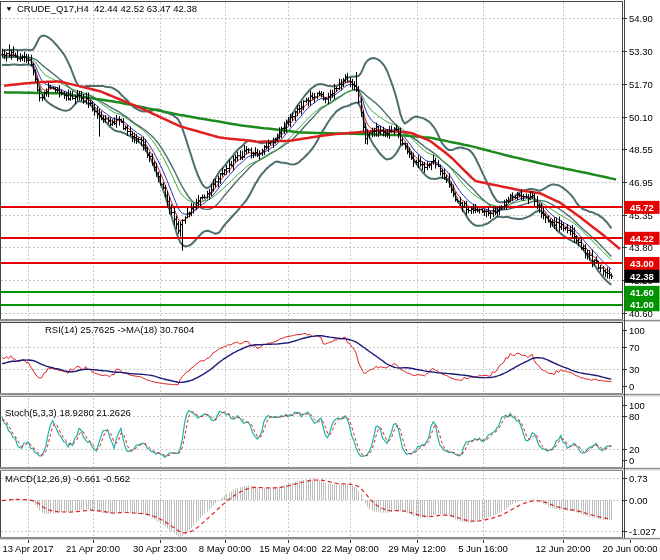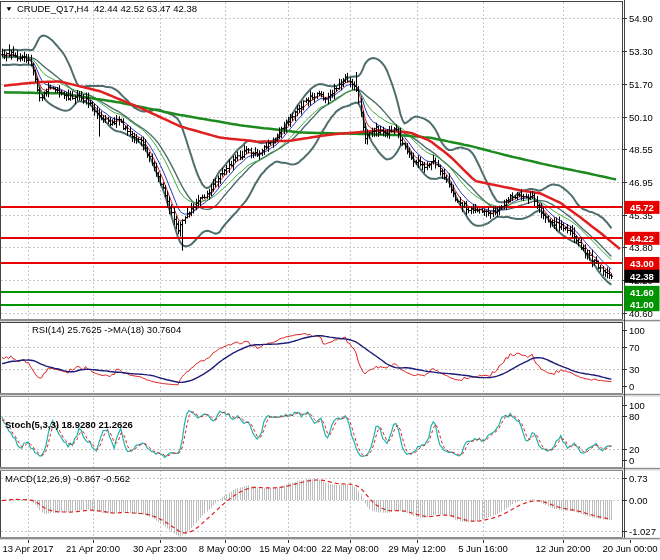--- a/index.html
+++ b/index.html
@@ -178,16 +178,16 @@
         <line x1="563.5" y1="540" x2="563.5" y2="543" stroke="#333" shape-rendering="crispEdges"></line>
         <text x="563" y="552" font-size="9.5px" fill="#000000" text-anchor="middle">12 Jun 20:00</text>
         <line x1="630.5" y1="540" x2="630.5" y2="543" stroke="#333" shape-rendering="crispEdges"></line>
         <text x="630" y="552" font-size="9.5px" fill="#000000" text-anchor="middle">20 Jun 00:00</text>
       </g>
     </svg>
 
   <div class="overlay-label title-label">
     <span class="dd">▼</span><span>CRUDE_Q17,H4</span>&nbsp;&nbsp;<span>42.44 42.52 63.47 42.38</span>
   </div>
-  <div class="overlay-label" style="top:324px;left:4px;padding-left:28px;">RSI(14) 25.7625  -&gt;MA(18) 30.7604</div>
-  <div class="overlay-label" style="top:419px;left:5px;font-weight:bold;">Stoch(5,3,3) 18.9280 21.2626</div>
-  <div class="overlay-label" style="top:473px;left:5px;">MACD(12,26,9) -0.867 -0.562</div>
+  <div class="overlay-label" style="top:324px;left:17px;padding-left:28px;">RSI(14) 25.7625  -&gt;MA(18) 30.7604</div>
+  <div class="overlay-label" style="top:407px;left:5px;">Stoch(5,3,3) 18.9280 21.2626</div>
+  <div class="overlay-label" style="top:473px;left:5px;">MACD(12,26,9) -0.661 -0.562</div>
 </div>
 
 </body></html>

